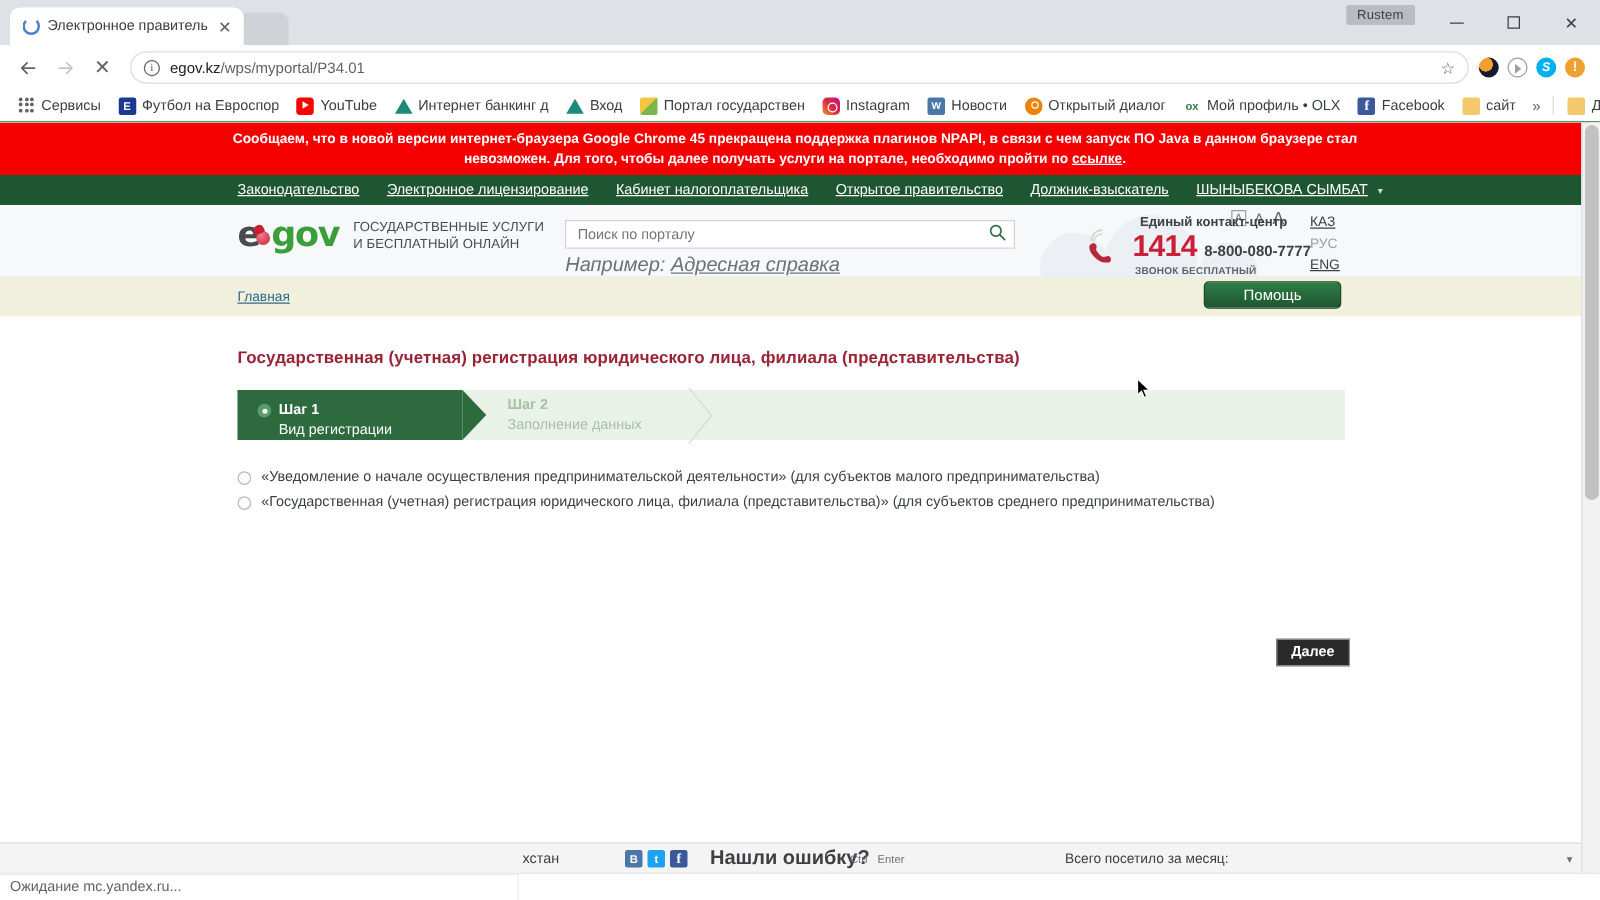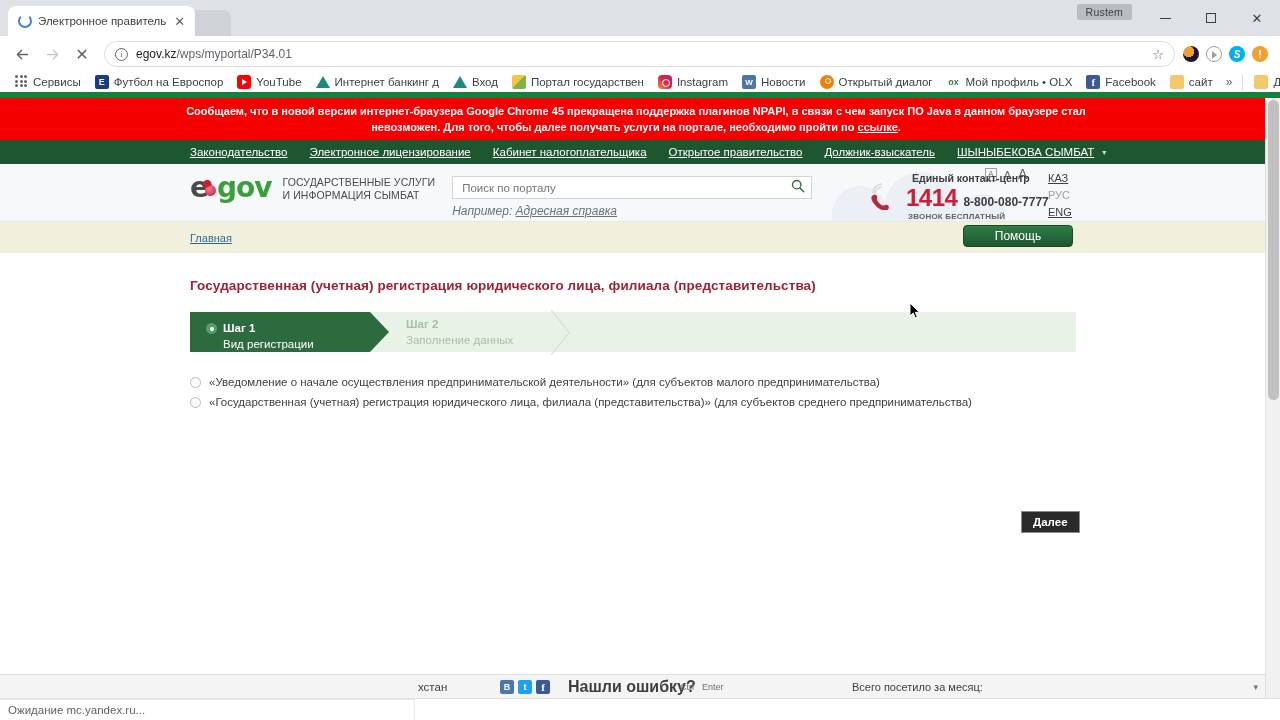--- a/index.html
+++ b/index.html
@@ -88,21 +88,21 @@
   .ext-skype {
     background: #00aff0; color: #fff; font-size: 10px; font-weight: bold;
     display:flex; align-items:center; justify-content:center; font-style: italic;
   }
   .ext-orange { background: #f0a030; color:#fff; font-size:11px; font-weight:bold; display:flex; align-items:center; justify-content:center; }
 
   
   .bookmarks {
     height: 26px; background: #fff; display: flex; align-items: center;
     padding: 0 7px; gap: 0px; font-size: 11.5px; color: #3c4043;
-    border-bottom: 6px solid #15803d; overflow: hidden; position: relative;
+    border-bottom: 1px solid #15803d; overflow: hidden; position: relative;
   }
   .bm { display: flex; align-items: center; gap: 5px; padding: 2px 7px; white-space: nowrap; cursor: pointer; flex: 0 0 auto; }
   .bm-label { overflow: hidden; }
   .bm-ico { width: 14px; height: 14px; flex: 0 0 auto; display:flex; align-items:center; justify-content:center; border-radius:2px; font-size:9px; color:#fff; font-weight:bold; }
   .ico-apps { display: grid; grid-template-columns: repeat(3,3px); grid-template-rows: repeat(3,3px); gap: 1.5px; }
   .ico-apps i { background:#5f6368; border-radius:50%; display:block; width:3px; height:3px; }
   .ico-euro { background:#1a3a8f; }
   .ico-yt { background:#ff0000; position:relative; border-radius:3px; }
   .ico-yt::after{content:''; position:absolute; left:5px; top:3.5px; border-left:5px solid #fff; border-top:3.5px solid transparent; border-bottom:3.5px solid transparent;}
   .ico-tri { width:0; height:0; border-left:7px solid transparent; border-right:7px solid transparent; border-bottom:12px solid #1a8a7a; }
@@ -160,21 +160,21 @@
   .search-wrap { margin-left: 17px; width: 360px; padding-top: 5px;}
   .search-box {
     height: 23px; border: 1px solid #cfd4d8; background: #fff;
     display: flex; align-items: center; padding: 0 6px 0 9px;
   }
   .search-box input {
     flex:1; border: none; outline: none; font-size: 11.5px; color: #9aa0a6;
     font-family: "Liberation Sans", sans-serif; background: transparent;
   }
   .search-ico { color:#3a7d44; font-size: 14px; }
-  .search-hint { font-size: 12px; color: #6b7177; font-style: italic; padding-top: 5px;}
+  .search-hint { font-size: 16px; color: #6b7177; font-style: italic; padding-top: 5px;}
   .search-hint a { color: #6b7177; }
 
   .fontsize { position: absolute; left: 795px; top: 4px; display:flex; align-items:flex-end; gap: 7px;}
   .fs-box { border:1px solid #9aa0a6; font-size: 8.5px; color:#5f6368; padding: 0px 2px; line-height: 11px;}
   .fs-m { font-size: 11px; color:#5f6368; line-height:11px;}
   .fs-l { font-size: 14px; color:#5f6368; line-height:13px;}
 
   .contact { position:absolute; left: 678px; top: 8px; display:flex; align-items:flex-start; gap:8px;}
   .phone-ico { width: 30px; height: 30px; position:relative; margin-top:8px;}
   .contact-txt { text-align:left; }
@@ -445,21 +445,21 @@
     <div class="bg-bubble" style="width:46px;height:46px;left:960px;top:30px;"></div>
     <div class="header-inner">
       <div class="logo">
         <div class="logo-mark">
           <span class="logo-e">e</span>
           <span class="logo-ball"></span>
           <span class="logo-gov">gov</span>
         </div>
         <div class="logo-tag">
           <div>ГОСУДАРСТВЕННЫЕ УСЛУГИ</div>
-          <div>И ИНФОРМАЦИЯ СЫМБАТ</div>
+          <div>И БЕСПЛАТНЫЙ ОНЛАЙН</div>
         </div>
       </div>
 
       <div class="search-wrap">
         <div class="search-box">
           <input type="text" placeholder="Поиск по порталу" style="">
           <span class="search-ico">
             <svg width="14" height="14" viewBox="0 0 16 16">
                   <circle cx="6.5" cy="6.5" r="4.8" stroke="#2f6b45" stroke-width="1.5" fill="none"></circle>
                   <path d="M10.2 10.2 L14.5 14.5" stroke="#2f6b45" stroke-width="1.6" stroke-linecap="round"></path>

